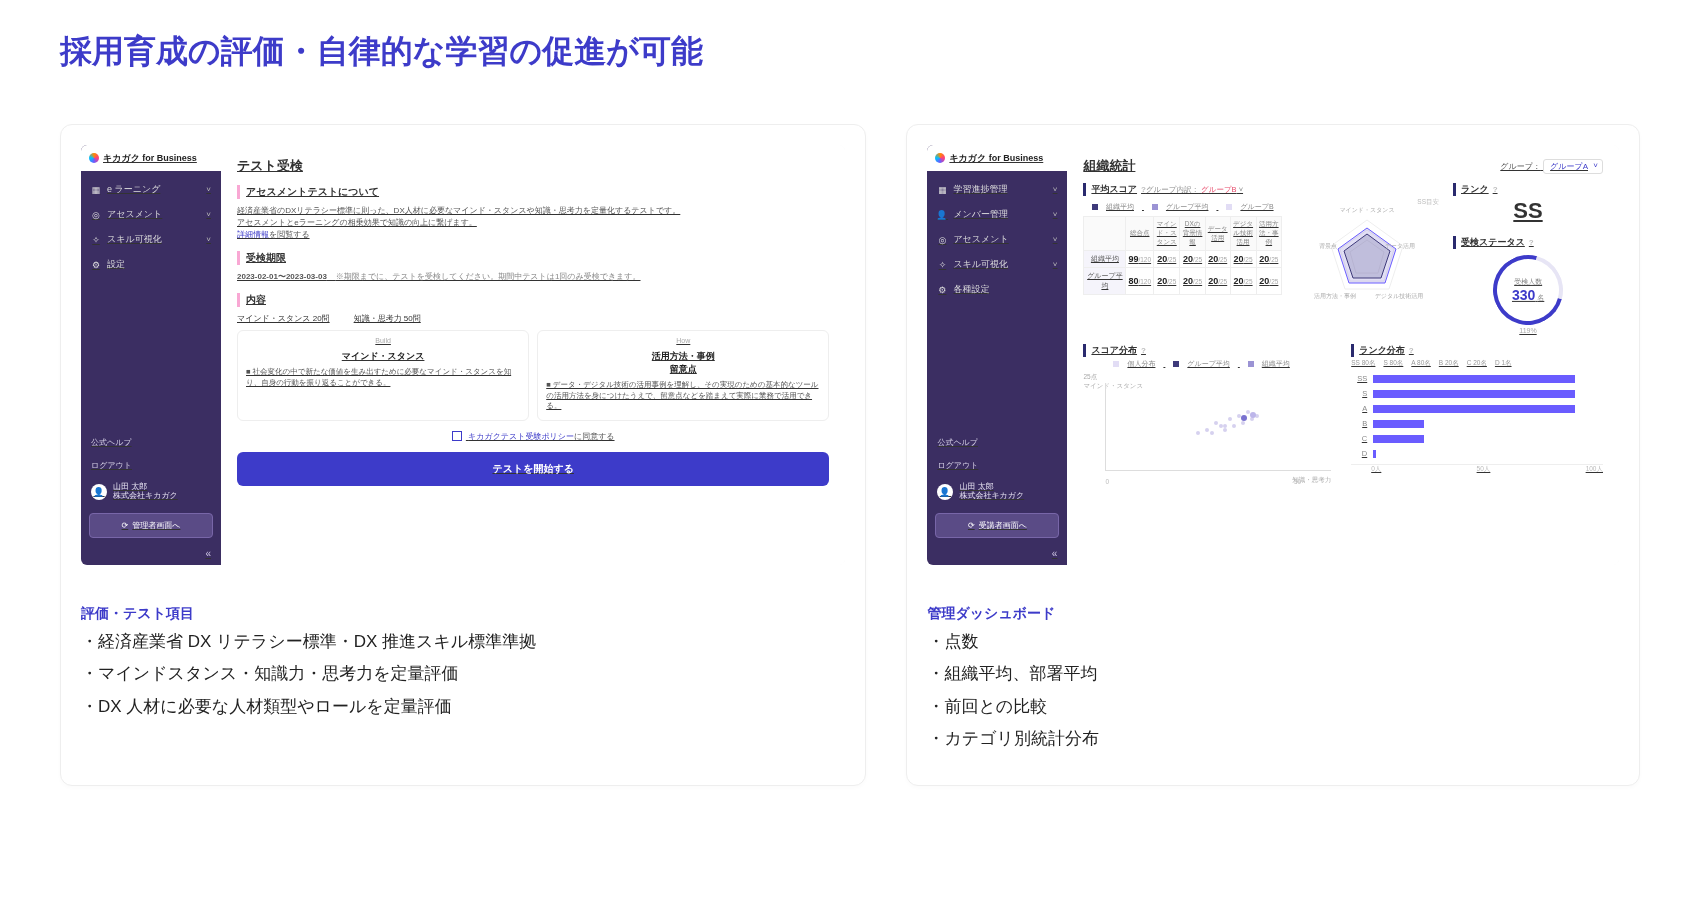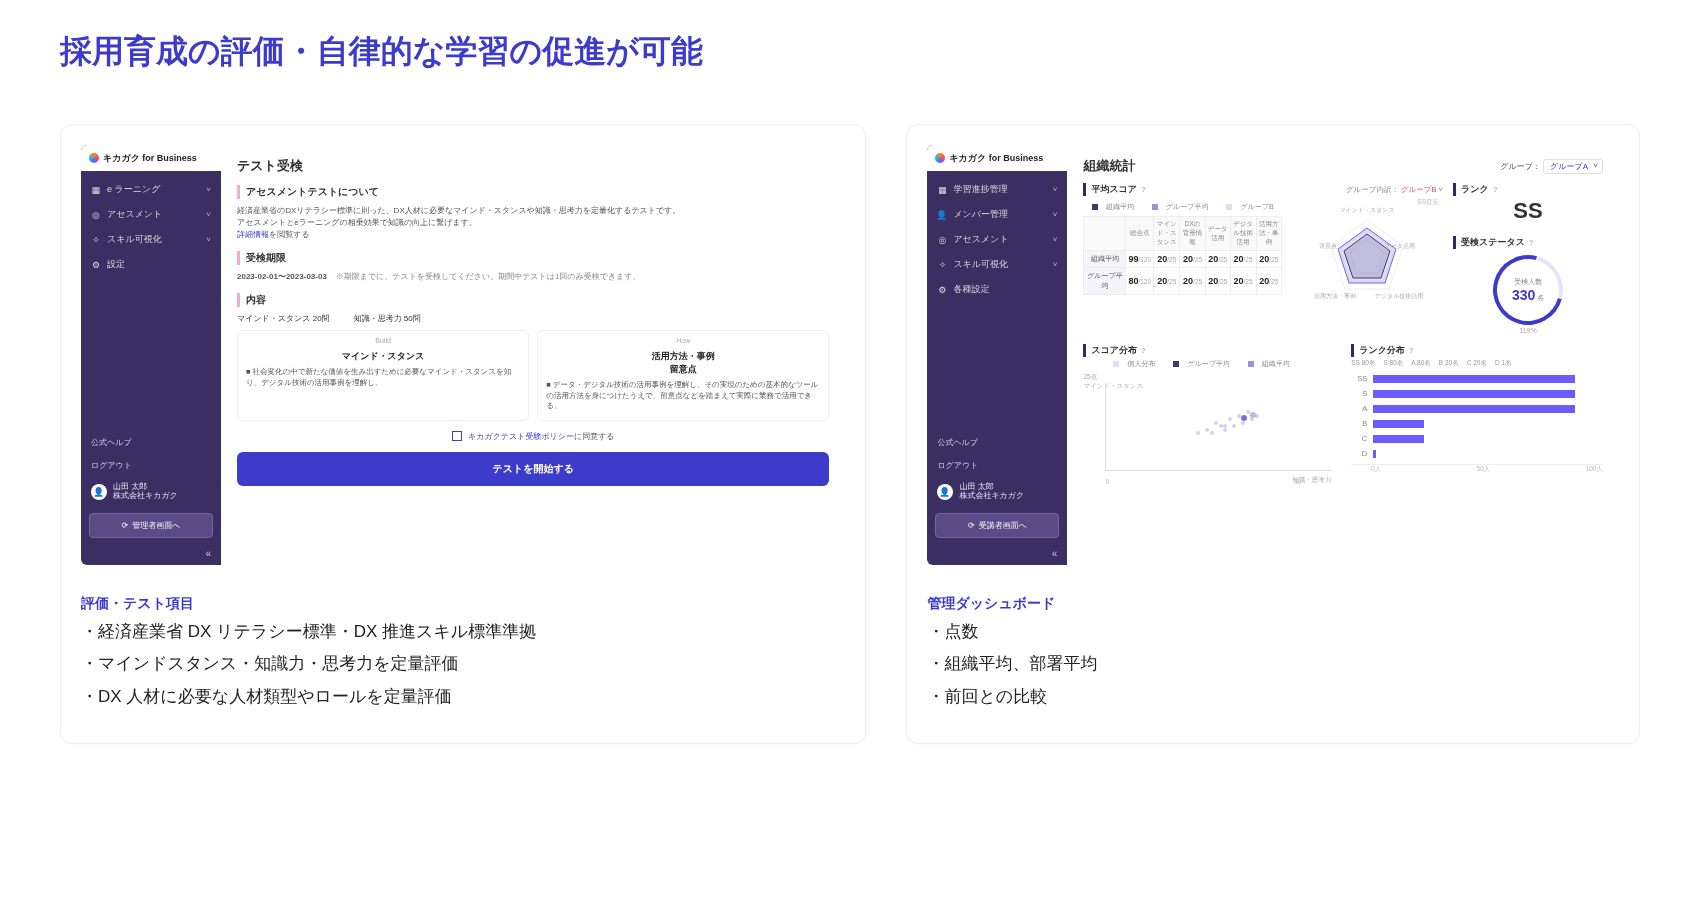--- a/index.html
+++ b/index.html
@@ -35,21 +35,22 @@
   
   .mock {
     width: 100%;
     height: 420px;
     background: #f8f8f9;
     border-radius: 6px;
     display: flex;
     overflow: hidden;
     font-size: 9px;
     color: #333;
-    margin-bottom: 30px;
+    margin-bottom: 40px;
+    text-decoration: underline;
   }
   .mock-sidebar {
     width: 140px;
     background: #3b2e62;
     color: #fff;
     display: flex;
     flex-direction: column;
     font-size: 9px;
   }
   .mock-brand {
@@ -149,21 +150,21 @@
   .dash-left { flex: 1.15; }
   .dash-right { width: 150px; display:flex; flex-direction:column; gap:8px;}
   .mini-h {
     border-left: 3px solid #2a2a6e;
     padding-left:5px;
     font-size:9px;
     font-weight:700;
     display:flex; align-items:center; gap:4px;
   }
   .mini-h .q { color:#bbb; font-size:8px;}
-  .avg-head { display:flex; justify-content:space-between; align-items:center; margin-bottom:4px;}
+  .avg-head { display:flex; align-items:center; margin-bottom:4px;}
   .avg-head .grp-sel { font-size:7.5px; color:#888;}
   .avg-head .grp-sel .v { color:#e74a6a;}
   .legend-row { font-size:7px; color:#888; text-align:center; margin:2px 0 4px;}
   .legend-row span { margin:0 4px;}
   .legend-sw { display:inline-block; width:6px; height:6px; vertical-align:middle; margin-right:2px;}
   .sw1{ background:#3e3a7a;} .sw2{ background:#9b93d4;} .sw3{ background:#e2ddf5;}
 
   table.score-tbl { width:100%; border-collapse:collapse; font-size:7px; }
   table.score-tbl th, table.score-tbl td { border:1px solid #eee; padding:3px 2px; text-align:center; color:#666;}
   table.score-tbl th { background:#fafafa; font-weight:500; color:#888; font-size:6.5px;}
@@ -298,21 +299,21 @@
         <div class="section-title">内容</div>
         <div class="content-row">
           <span>マインド・スタンス 20問</span>
           <span>知識・思考力 50問</span>
         </div>
 
         <div class="four-cards" id="four-cards">
             <div class="mini-card">
               <div class="hat">Build</div>
               <div class="t">マインド・スタンス</div>
-              <div class="d">■ 社会変化の中で新たな価値を生み出すために必要なマインド・スタンスを知り、デジタル技術の活用事例を理解し。</div>
+              <div class="d">■ 社会変化の中で新たな価値を生み出すために必要なマインド・スタンスを知り、自身の行動を振り返ることができる。</div>
             </div>
             <div class="mini-card">
               <div class="hat">How</div>
               <div class="t">活用方法・事例<br>留意点</div>
               <div class="d">■ データ・デジタル技術の活用事例を理解し、その実現のための基本的なツールの活用方法を身につけたうえで、留意点などを踏まえて実際に業務で活用できる。</div>
             </div>
           </div>
 
         <div class="agree-row">
           <span class="box"></span>
@@ -573,16 +574,17 @@
           </div>
         </div>
       </div>
     </div>
 
     <div class="card-heading">管理ダッシュボード</div>
     <ul class="bullet-list" id="bullets-right">
         <li>点数</li>
         <li>組織平均、部署平均</li>
         <li>前回との比較</li>
+        <li>カテゴリ別統計分布</li>
       </ul>
   </div>
 
 </div>
 
 </body></html>

